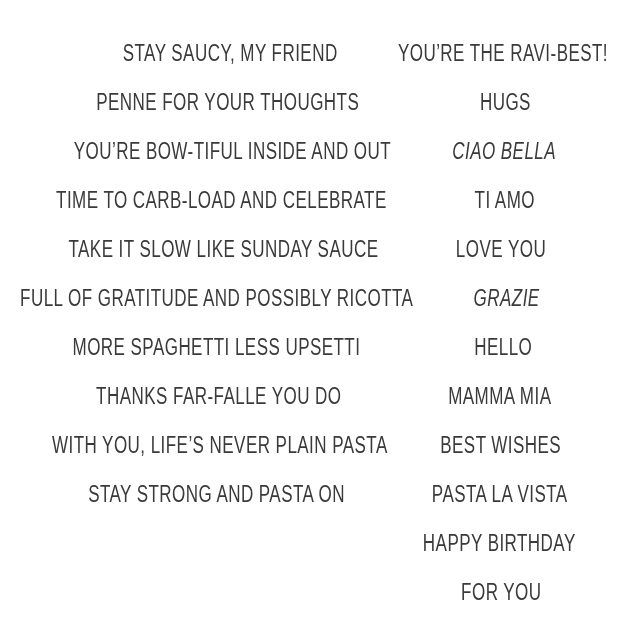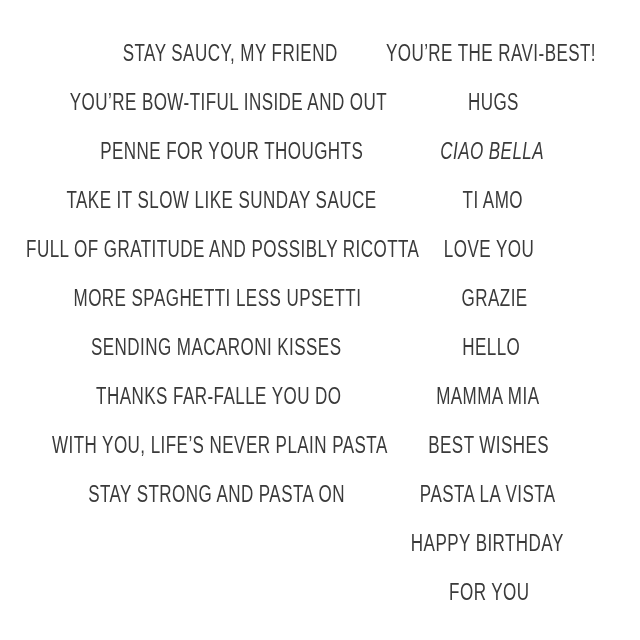--- a/index.html
+++ b/index.html
@@ -14,21 +14,21 @@
     background: #ffffff;
     overflow: hidden;
     font-family: "Liberation Sans", sans-serif;
     color: #3a3a3a;
   }
   .col {
     position: absolute;
     top: 29px;
   }
   .col-left  { left: 25px;  width: 400px; }
-  .col-right { left: 389px; width: 200px; }
+  .col-right { left: 401px; width: 200px; }
   .row {
     height: 49px;
     display: flex;
     align-items: center;
     justify-content: center;
     white-space: nowrap;
   }
   .phrase {
     display: inline-block;
     font-size: 23px;
@@ -47,52 +47,52 @@
   .col-left  .row:nth-child(7)  { transform: translateX(-9px); }
   .col-left  .row:nth-child(8)  { transform: translateX(-6px); }
   .col-left  .row:nth-child(9)  { transform: translateX(-5px); }
   .col-left  .row:nth-child(10) { transform: translateX(-8px); }
   .col-left  .row:nth-child(11) { transform: translateX(-3px); }
   .col-left  .row:nth-child(12) { transform: translateX(-6px); font-style: italic; }
   .col-right .row:nth-child(1)  { transform: translateX(2px); }
   .col-right .row:nth-child(2)  { transform: translateX(4px); }
   .col-right .row:nth-child(3)  { transform: translateX(3px); font-style: italic; }
   .col-right .row:nth-child(4)  { transform: translateX(4px); }
-  .col-right .row:nth-child(6)  { transform: translateX(6px); }
+  .col-right .row:nth-child(6)  { transform: translateX(6px); font-style: italic; }
   .col-right .row:nth-child(7)  { transform: translateX(2px); }
   .col-right .row:nth-child(8)  { transform: translateX(-1px); }
   .col-right .row:nth-child(10) { transform: translateX(-1px); }
   .col-right .row:nth-child(11) { transform: translateX(-2px); }
 </style>
 </head>
 <body>
 
 <div class="sheet">
 
   <div class="col col-left">
     <div class="row">
         <span class="phrase">STAY SAUCY, MY FRIEND</span>
       </div>
     <div class="row">
+        <span class="phrase">PENNE FOR YOUR THOUGHTS</span>
+      </div>
+    <div class="row">
         <span class="phrase">YOU’RE BOW-TIFUL INSIDE AND OUT</span>
       </div>
     <div class="row">
-        <span class="phrase">PENNE FOR YOUR THOUGHTS</span>
+        <span class="phrase">TIME TO CARB-LOAD AND CELEBRATE</span>
       </div>
     <div class="row">
         <span class="phrase">TAKE IT SLOW LIKE SUNDAY SAUCE</span>
       </div>
     <div class="row">
         <span class="phrase">FULL OF GRATITUDE AND POSSIBLY RICOTTA</span>
       </div>
     <div class="row">
         <span class="phrase">MORE SPAGHETTI LESS UPSETTI</span>
-      </div>
-    <div class="row">
-        <span class="phrase">SENDING MACARONI KISSES</span>
       </div>
     <div class="row">
         <span class="phrase">THANKS FAR-FALLE YOU DO</span>
       </div>
     <div class="row">
         <span class="phrase">WITH YOU, LIFE’S NEVER PLAIN PASTA</span>
       </div>
     <div class="row">
         <span class="phrase">STAY STRONG AND PASTA ON</span>
       </div>

